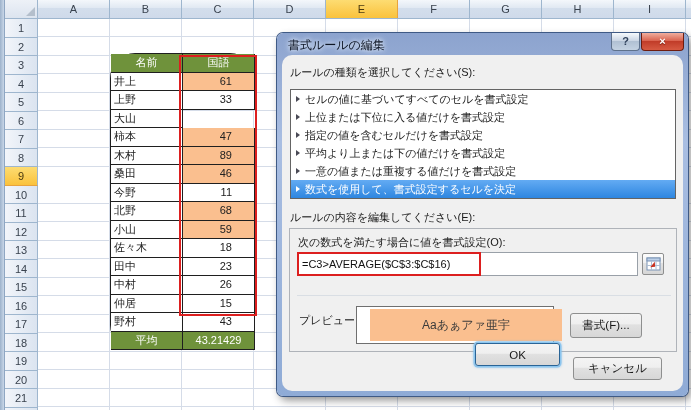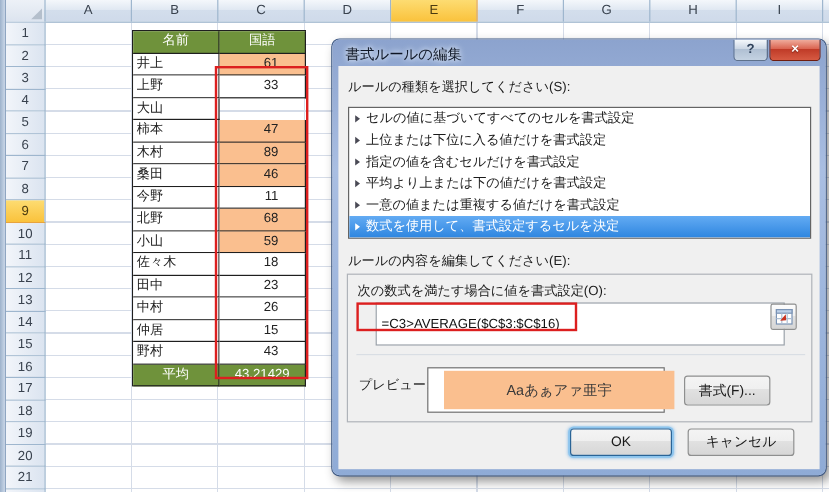--- a/index.html
+++ b/index.html
@@ -28,21 +28,21 @@
     background:linear-gradient(to right,#F2F5FA,#DBE4F0); border-right:1px solid #9EB6CE; border-bottom:1px solid #9EB6CE; }
   .row-h.active { background:linear-gradient(#FDDC72,#FAC23C); border-bottom-color:#E8A33D; color:#4A3A10; }
 
   
   .grid-bg { position:absolute; left:38px; top:19px; width:653px; height:391px; z-index:1;
     background-image:
       repeating-linear-gradient(to right, transparent 0, transparent 71px, #D5DCE8 71px, #D5DCE8 72px),
       repeating-linear-gradient(to bottom, transparent 0, transparent 17.5px, #D5DCE8 17.5px, #D5DCE8 18.5px); }
 
   
-  .table-layer { position:absolute; left:110px; top:25px; z-index:4; border-left:1px solid #1F1F1F; border-top:1px solid #1F1F1F; }
+  .table-layer { position:absolute; left:110px; top:53px; z-index:4; border-left:1px solid #1F1F1F; border-top:1px solid #1F1F1F;border-radius:25px; }
   .t-row { display:flex; height:18.5px; }
   .t-cell { width:72px; height:18.5px; border-right:1px solid #1F1F1F; border-bottom:1px solid #1F1F1F;
     line-height:17.5px; background:#fff; overflow:hidden; }
   .t-cell.name { padding-left:3px; }
   .t-cell.score { text-align:right; padding-right:22px; }
   .t-cell.green { background:#6F923B; color:#fff; text-align:center; padding:0; }
   .t-cell.hl { background:#FABF8F; }
 
   .red-rect { position:absolute; left:179px; top:55px; width:78px; height:261px;
     border:2px solid #DC1F1F; z-index:5; pointer-events:none; }
@@ -52,55 +52,55 @@
     border-radius:6px; background:linear-gradient(#8CA3CE,#A9BEE2 30%,#8FABD6);
     box-shadow:0 0 0 1px #3F5A85, 3px 4px 9px rgba(0,0,0,.45); }
   .dlg-title { position:absolute; left:11px; top:4px; font-size:12px; color:#0E1625;
     text-shadow:0 0 4px #E8F0FA,0 0 6px #DCE8F6; }
   .cap-btn { position:absolute; top:0; height:18px; text-align:center; line-height:17px;
     border:1px solid #5E718C; border-top:none; border-radius:0 0 4px 4px; font-weight:bold; }
   .help-btn { left:334px; width:29px; color:#2E405A;
     background:linear-gradient(#F6F9FC,#CBD6E4 45%,#AFBFD2 46%,#C4D2E2); }
   .close-btn { left:364px; width:43px; color:#fff; border-color:#6E1C0E;
     background:linear-gradient(#F0AE9E,#DA6450 45%,#BF3A27 46%,#D65A42); text-shadow:0 1px 1px #7A2012; }
-  .dlg-body { position:absolute; left:5px; top:22px; width:401px; height:336px; background:#F0F0F0; }
+  .dlg-body { position:absolute; left:5px; top:22px; width:401px; height:336px; background:#F0F0F0;border-radius:10px; }
 
   .lbl { position:absolute; color:#1A1A1A; white-space:nowrap; }
   .lbl-ruletype { left:8px; top:10px; }
   .listbox { position:absolute; left:8px; top:34px; width:386px; height:110px; background:#fff;
     border:1px solid #646464; overflow:hidden; }
   .rule-item { height:18px; line-height:18px; padding-left:5px; display:flex; align-items:center; color:#1A1A1A; }
   .rule-item .tri { display:inline-block; width:0; height:0; border-left:4px solid #4A4A55;
     border-top:3.5px solid transparent; border-bottom:3.5px solid transparent; margin-right:5px; flex:none; }
   .rule-item.selected { background:linear-gradient(#63ABF3,#2E86E0); color:#fff; }
   .rule-item.selected .tri { border-left-color:#fff; }
   .lbl-content { left:8px; top:155px; }
 
   .groupbox { position:absolute; left:7px; top:173px; width:388px; height:124px;
     border:1px solid #AFB3B9; }
   .lbl-formula { left:8px; top:6px; }
-  .formula-input { position:absolute; left:7px; top:23px; width:341px; height:36px;
+  .formula-input { position:absolute; left:7px; top:23px; width:341px; height:24px;
     border:1px solid #99A0A8; background:#fff; font-family:"Liberation Sans",sans-serif;
-    font-size:11px; padding-left:4px; color:#111;margin-left:16px; }
+    font-size:11px; padding-left:4px; color:#111; }
   .formula-red { position:absolute; left:7px; top:23px; width:184px; height:24px;
     border:2px solid #DC1F1F; pointer-events:none; }
   .range-btn { position:absolute; left:352px; top:24px; width:22px; height:22px;
     border:1px solid #8E8F8F; border-radius:2px; display:flex; align-items:center; justify-content:center;
     background:linear-gradient(#FDFDFD,#F0F0F0 45%,#E2E2E2 46%,#D6D6D6); }
   .gb-sep { position:absolute; left:7px; top:66px; width:374px; height:1px; background:#D9DEE4; }
   .lbl-preview { left:9px; top:84px; }
   .preview-box { position:absolute; left:66px; top:77px; width:198px; height:38px;
     border:1px solid #6F6F6F; background:#fff; padding:2px; }
   .preview-fill { width:100%; height:100%; background:#FABF8F; display:flex; align-items:center;
     justify-content:center; color:#3A3A3A; font-size:12px;margin-left:11px; }
   .btn { position:absolute; border:1px solid #8E8F8F; border-radius:3px; text-align:left;
     background:linear-gradient(#F4F4F4,#EFEFEF 45%,#E1E1E1 46%,#D7D7D7); color:#1A1A1A;
     font-size:11.5px; display:flex; align-items:center; justify-content:center; cursor:default; }
   .format-btn { left:280px; top:84px; width:72px; height:25px; }
-  .ok-btn { left:193px; top:302px; width:85px; height:23px; border-color:#2A6496;
+  .ok-btn { left:193px; top:288px; width:85px; height:23px; border-color:#2A6496;
     box-shadow:0 0 0 1.5px #8CC5EE, 0 0 3px 1px #7EB8E8; }
   .cancel-btn { left:291px; top:302px; width:89px; height:23px; }
 </style>
 </head>
 <body>
 
 <div class="screen">
 
   <div class="frame-edge"></div>
   <div class="grid-bg"></div>

